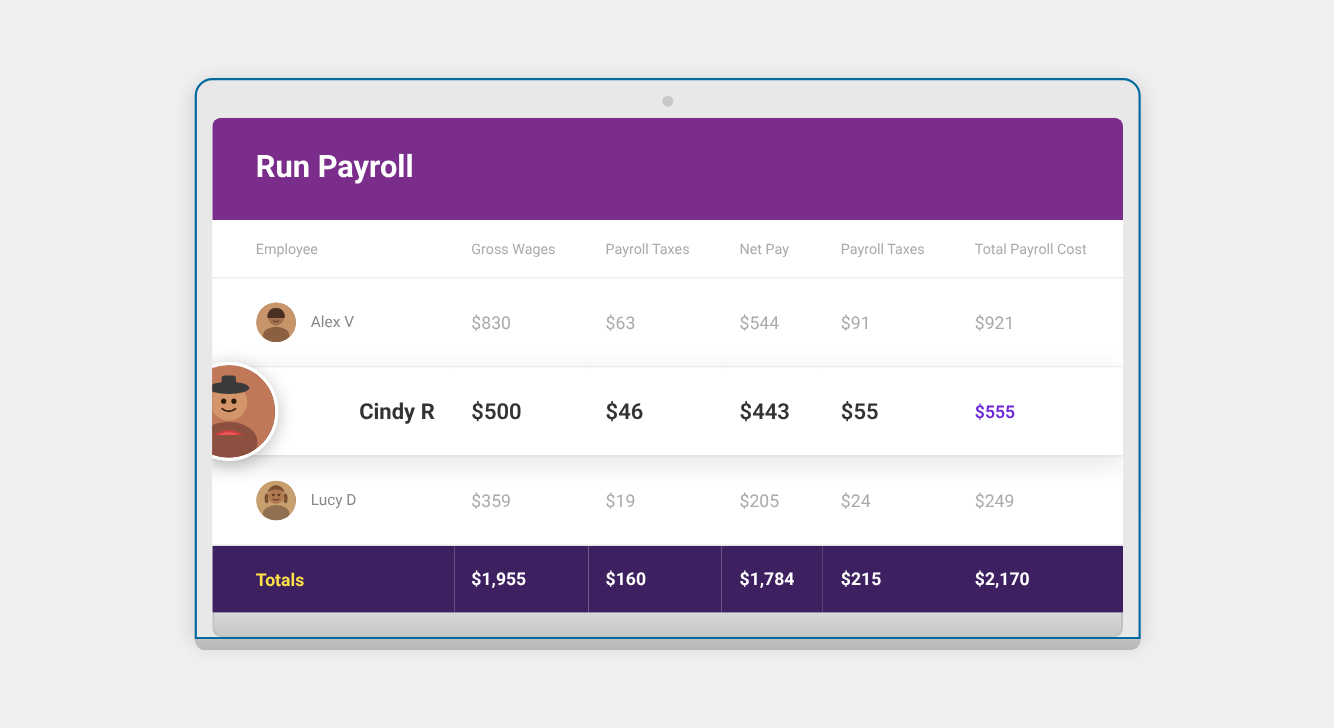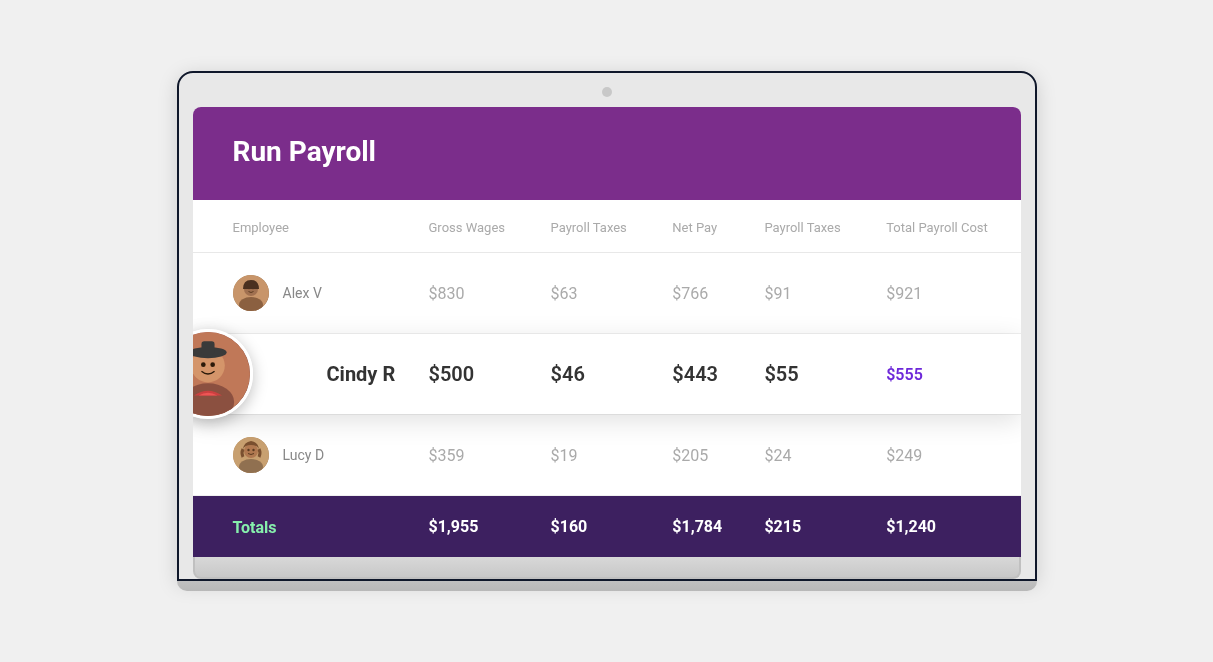--- a/index.html
+++ b/index.html
@@ -20,21 +20,21 @@
       flex-direction: column;
       align-items: center;
     }
 
     .laptop-screen {
       width: 860px;
       background: #e8e8e8;
       border-radius: 16px 16px 0 0;
       padding: 14px 14px 0 14px;
       box-shadow: 0 4px 20px rgba(0,0,0,0.15);
-      border: 2px solid #0f172a;
+      border: 2px solid #0369a1;
     }
 
     .laptop-notch {
       width: 10px;
       height: 10px;
       background: #c8c8c8;
       border-radius: 50%;
       margin: 0 auto 10px auto;
     }
 
@@ -170,21 +170,21 @@
                     <circle cx="20" cy="13" r="1.2" fill="#5a3a20"></circle>
                     <path d="M15.5 16.5 Q18 18.5 20.5 16.5" stroke="#5a3a20" stroke-width="1" fill="none"></path>
 
                     <path d="M10 14 Q10 5 18 5 Q26 5 26 14" fill="#4a3020"></path>
                   </svg>
                 </div>
                 <span style="color:#888;font-size:14px;">Alex V</span>
               </td>
               <td style="color:#aaa;font-size:16px;">$830</td>
               <td style="color:#aaa;font-size:16px;">$63</td>
-              <td style="color:#aaa;font-size:16px;">$766</td>
+              <td style="color:#aaa;font-size:16px;">$544</td>
               <td style="color:#aaa;font-size:16px;">$91</td>
               <td style="color:#aaa;font-size:16px;">$921</td>
             </tr>
 
             <tr style="background:white;box-shadow:0 6px 25px rgba(0,0,0,0.12);position:relative;z-index:10;">
               <td style="display:flex;align-items:center;gap:14px;padding-left:40px;position:relative;padding-top:28px;padding-bottom:28px;">
 
                 <div style="width:90px;height:90px;border-radius:50%;background:linear-gradient(135deg,#c07060,#7a4030);flex-shrink:0;display:flex;align-items:center;justify-content:center;overflow:hidden;border:3px solid white;box-shadow:0 4px 15px rgba(0,0,0,0.25);position:absolute;left:-30px;top:50%;transform:translateY(-50%);z-index:20;">
                   <svg width="90" height="90" viewBox="0 0 90 90">
                     <circle cx="45" cy="45" r="45" fill="#c07858"></circle>
@@ -234,26 +234,26 @@
               </td>
               <td style="color:#aaa;font-size:16px;">$359</td>
               <td style="color:#aaa;font-size:16px;">$19</td>
               <td style="color:#aaa;font-size:16px;">$205</td>
               <td style="color:#aaa;font-size:16px;">$24</td>
               <td style="color:#aaa;font-size:16px;">$249</td>
             </tr>
           </tbody>
           <tfoot>
             <tr style="background:#3d2060;">
-              <td style="color:#86efac;font-weight:700;font-size:16px;padding-left:40px;padding-bottom:20px;">Totals</td>
+              <td style="color:#fde047;font-weight:700;font-size:16px;padding-left:40px;padding-bottom:20px;">Totals</td>
               <td style="color:white;font-weight:700;font-size:16px;padding:20px 16px;">$1,955</td>
               <td style="color:white;font-weight:700;font-size:16px;padding:20px 16px;">$160</td>
               <td style="color:white;font-weight:700;font-size:16px;padding:20px 16px;">$1,784</td>
               <td style="color:white;font-weight:700;font-size:16px;padding:20px 16px;">$215</td>
-              <td style="color:white;font-weight:700;font-size:16px;padding:20px 16px;">$1,240</td>
+              <td style="color:white;font-weight:700;font-size:16px;padding:20px 16px;">$2,170</td>
             </tr>
           </tfoot>
         </table>
       </div>
 
     </div>
     <div class="laptop-base"></div>
   </div>
   <div class="laptop-foot"></div>
 </div>

